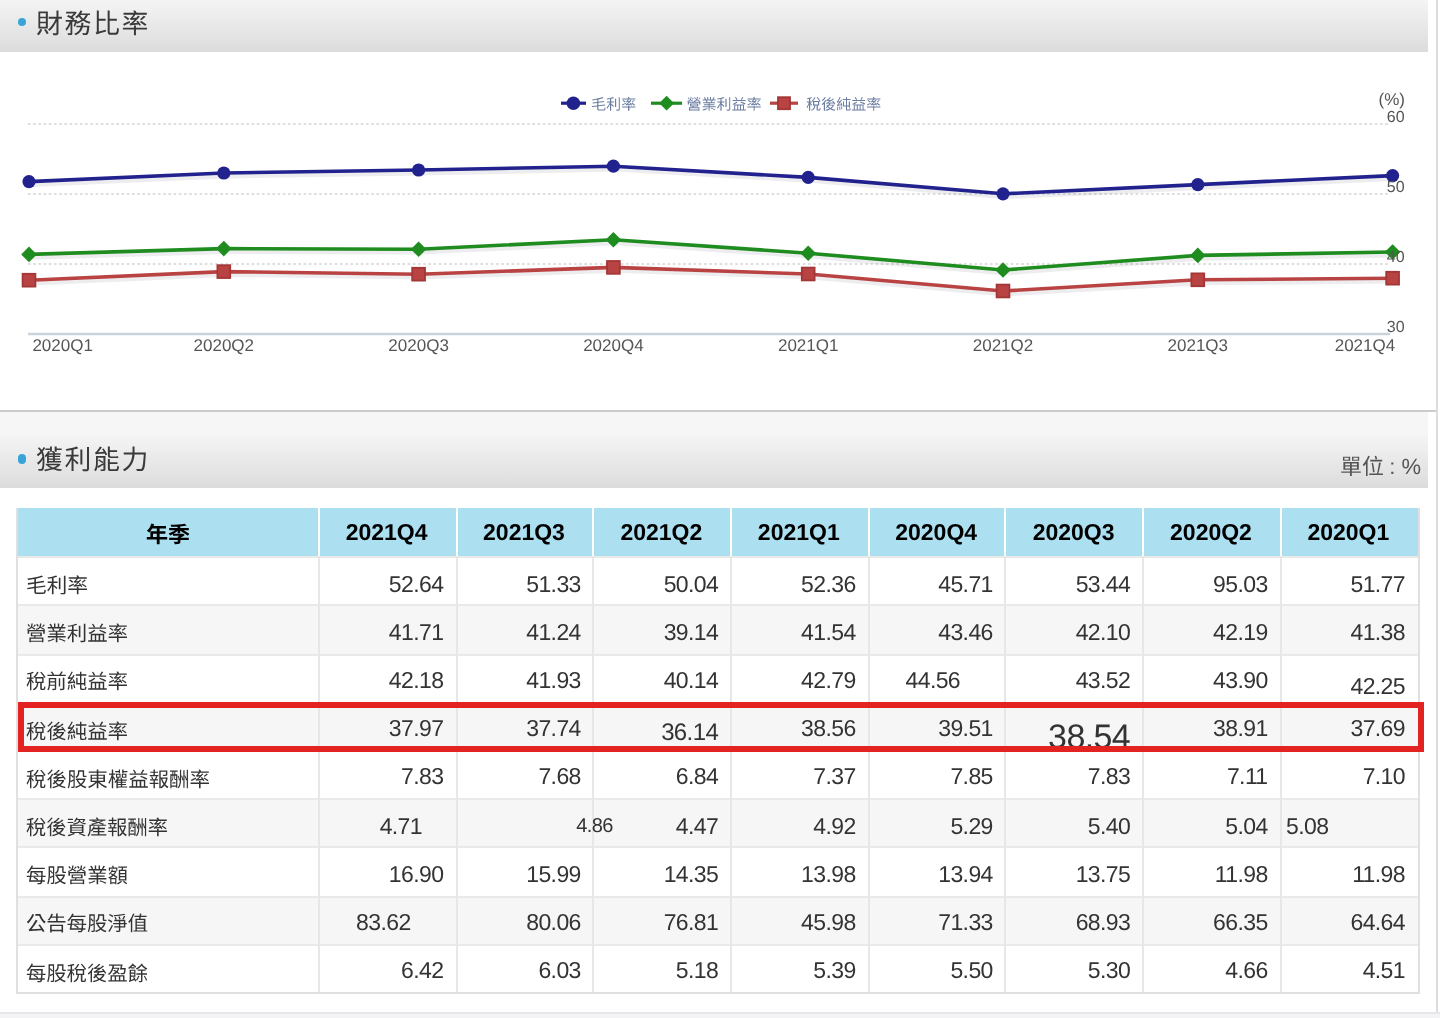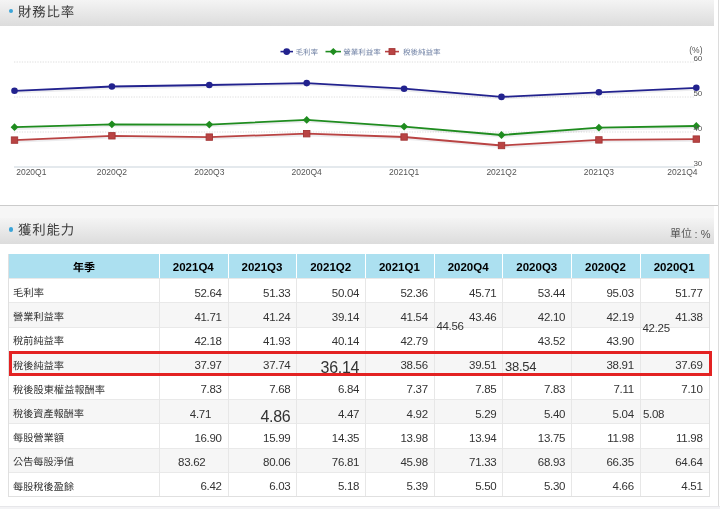--- a/index.html
+++ b/index.html
@@ -151,42 +151,42 @@
     <div style="position:absolute;left:502.4px;top:326.6px;width:1px;height:24.2px;background:#e7e7e7"></div>
     <div style="position:absolute;left:571.1px;top:326.6px;width:1px;height:24.2px;background:#e7e7e7"></div>
     <div style="position:absolute;left:639.8px;top:326.6px;width:1px;height:24.2px;background:#e7e7e7"></div>
     <svg style="position:absolute;left:12.5px;top:334.4px;overflow:visible" width="51" height="13" viewBox="0 -10.20 51.00 12.75">
       <path d="M5.4 -5.1H8.1V-3.5H5.4ZM7.1 -8.2C7.9 -7.3 8.8 -6.1 9.2 -5.3L9.8 -5.8C9.4 -6.5 8.4 -7.7 7.6 -8.5ZM5.6 -8.4C5.2 -7.5 4.5 -6.5 3.7 -5.9C3.9 -5.8 4.2 -5.5 4.3 -5.3L4.7 -5.7V-2.8H5.5C5.3 -1.4 4.9 -0.3 3.4 0.3C3.6 0.4 3.8 0.7 3.9 0.8C5.6 0.1 6.0 -1.1 6.2 -2.8H7.1V-0.3C7.1 0.5 7.3 0.7 8.0 0.7C8.2 0.7 8.7 0.7 8.9 0.7C9.5 0.7 9.7 0.4 9.7 -0.9C9.5 -0.9 9.2 -1.1 9.1 -1.2C9.0 -0.1 9.0 0.0 8.8 0.0C8.7 0.0 8.2 0.0 8.1 0.0C7.9 0.0 7.9 -0.0 7.9 -0.3V-2.8H8.8V-5.8H4.7C5.4 -6.5 5.9 -7.3 6.3 -8.2ZM3.4 -8.5C2.7 -8.2 1.6 -7.9 0.5 -7.7C0.6 -7.5 0.7 -7.2 0.8 -7.1C1.1 -7.1 1.6 -7.2 2.0 -7.3V-5.6H0.4V-4.9H1.8C1.4 -3.8 0.8 -2.4 0.3 -1.7C0.4 -1.5 0.6 -1.2 0.7 -1.0C1.1 -1.6 1.6 -2.7 2.0 -3.7V0.8H2.7V-3.9C3.0 -3.4 3.3 -2.8 3.5 -2.5L3.9 -3.2C3.8 -3.4 2.9 -4.4 2.7 -4.7V-4.9H3.8V-5.6H2.7V-7.5C3.1 -7.6 3.6 -7.7 3.9 -7.9Z M16.4 -5.2V-1.1H17.1V-5.2ZM18.4 -5.5V-0.1C18.4 0.0 18.4 0.1 18.2 0.1C18.0 0.1 17.5 0.1 16.9 0.0C17.0 0.2 17.1 0.6 17.1 0.8C17.9 0.8 18.5 0.8 18.8 0.6C19.1 0.5 19.2 0.3 19.2 -0.1V-5.5ZM17.6 -8.6C17.4 -8.1 17.0 -7.4 16.6 -7.0H13.6L14.1 -7.1C13.9 -7.5 13.4 -8.1 13.0 -8.6L12.3 -8.3C12.7 -7.9 13.1 -7.4 13.3 -7.0H10.7V-6.3H19.9V-7.0H17.5C17.8 -7.4 18.1 -7.9 18.4 -8.4ZM14.4 -3.1V-2.0H12.1C12.1 -2.3 12.1 -2.6 12.1 -2.9V-3.1ZM14.4 -3.7H12.1V-4.7H14.4ZM11.4 -5.3V-2.9C11.4 -1.9 11.4 -0.6 10.7 0.4C10.8 0.5 11.1 0.7 11.3 0.8C11.7 0.2 11.9 -0.6 12.0 -1.4H14.4V-0.1C14.4 0.1 14.3 0.1 14.2 0.1C14.1 0.1 13.6 0.1 13.1 0.1C13.2 0.3 13.3 0.6 13.3 0.8C14.0 0.8 14.5 0.8 14.7 0.6C15.0 0.5 15.1 0.3 15.1 -0.1V-5.3Z M22.4 -1.9C22.5 -1.2 22.6 -0.3 22.7 0.4L23.3 0.2C23.3 -0.4 23.2 -1.3 23.0 -2.0ZM21.3 -2.0C21.2 -1.2 21.0 -0.3 20.8 0.4C20.9 0.4 21.3 0.5 21.4 0.6C21.6 -0.0 21.8 -1.0 21.9 -1.9ZM23.5 -2.1C23.7 -1.5 24.0 -0.7 24.1 -0.2L24.7 -0.4C24.6 -0.9 24.3 -1.7 24.1 -2.3ZM29.0 -5.5V-2.8H27.7V-6.5H30.2V-7.2H27.7V-8.5H27.0V-7.2H24.9V-6.5H27.0V-2.8H25.8V-5.5H25.1V-2.1H27.0V-0.7C27.0 0.2 27.1 0.3 27.3 0.5C27.6 0.6 27.8 0.7 28.1 0.7C28.3 0.7 28.8 0.7 28.9 0.7C29.2 0.7 29.5 0.6 29.7 0.6C29.9 0.5 30.0 0.4 30.1 0.2C30.2 0.0 30.2 -0.5 30.2 -0.8C30.0 -0.9 29.7 -1.0 29.6 -1.2C29.6 -0.7 29.5 -0.4 29.5 -0.3C29.5 -0.1 29.4 -0.1 29.3 -0.0C29.2 -0.0 29.0 0.0 28.9 0.0C28.7 0.0 28.4 0.0 28.2 0.0C28.1 0.0 28.0 -0.0 27.9 -0.1C27.8 -0.1 27.7 -0.3 27.7 -0.6V-2.1H29.0V-1.5H29.7V-5.5ZM21.1 -2.4C21.3 -2.5 21.6 -2.6 23.9 -3.0C24.0 -2.8 24.0 -2.6 24.0 -2.4L24.7 -2.7C24.6 -3.2 24.2 -4.1 23.9 -4.7L23.3 -4.5C23.5 -4.3 23.6 -3.9 23.7 -3.6L22.0 -3.4C22.9 -4.3 23.7 -5.4 24.3 -6.6L23.7 -7.0C23.5 -6.5 23.2 -6.1 22.9 -5.7L21.8 -5.6C22.4 -6.4 23.0 -7.3 23.4 -8.3L22.8 -8.6C22.3 -7.5 21.6 -6.3 21.3 -6.0C21.1 -5.7 20.9 -5.5 20.8 -5.4C20.8 -5.3 21.0 -4.9 21.0 -4.8C21.2 -4.8 21.4 -4.9 22.5 -5.0C22.1 -4.4 21.8 -4.0 21.6 -3.8C21.3 -3.5 21.0 -3.2 20.8 -3.2C20.9 -3.0 21.0 -2.6 21.1 -2.4Z M36.6 -4.9C37.7 -4.5 39.0 -3.9 39.7 -3.4L40.1 -4.1C39.4 -4.5 38.0 -5.0 37.0 -5.4ZM34.1 -5.4C33.5 -4.9 32.2 -4.2 31.3 -3.9C31.5 -3.7 31.7 -3.4 31.8 -3.3C32.7 -3.7 34.0 -4.5 34.7 -5.0ZM32.4 -3.4V-0.2H31.1V0.5H40.4V-0.2H39.1V-3.4ZM33.1 -0.2V-2.7H34.4V-0.2ZM35.1 -0.2V-2.7H36.3V-0.2ZM37.1 -0.2V-2.7H38.4V-0.2ZM37.9 -8.6C37.6 -8.0 37.2 -7.3 36.8 -6.8L37.4 -6.6H34.1L34.6 -6.9C34.4 -7.3 34.0 -8.0 33.5 -8.5L32.9 -8.3C33.3 -7.8 33.7 -7.0 33.9 -6.6H31.3V-5.9H40.1V-6.6H37.5C37.8 -7.0 38.3 -7.7 38.6 -8.3Z M49.3 -6.6C48.9 -6.2 48.3 -5.6 47.8 -5.3L48.4 -4.9C48.8 -5.2 49.4 -5.7 49.9 -6.2ZM41.4 -3.4 41.8 -2.8C42.4 -3.2 43.3 -3.6 44.1 -4.0L43.9 -4.6C43.0 -4.2 42.0 -3.7 41.4 -3.4ZM41.7 -6.1C42.2 -5.8 42.9 -5.3 43.2 -4.9L43.8 -5.4C43.4 -5.7 42.7 -6.2 42.2 -6.5ZM47.7 -4.2C48.4 -3.7 49.3 -3.1 49.7 -2.7L50.3 -3.2C49.8 -3.6 48.9 -4.2 48.2 -4.6ZM41.3 -2.1V-1.3H45.5V0.8H46.3V-1.3H50.5V-2.1H46.3V-2.9H45.5V-2.1ZM45.2 -8.4C45.4 -8.2 45.6 -7.9 45.7 -7.6H41.5V-6.9H45.3C45.0 -6.5 44.6 -6.0 44.5 -5.9C44.3 -5.7 44.2 -5.6 44.0 -5.6C44.1 -5.4 44.2 -5.1 44.2 -4.9C44.4 -5.0 44.6 -5.0 45.8 -5.1C45.3 -4.6 44.9 -4.2 44.7 -4.1C44.3 -3.8 44.1 -3.6 43.8 -3.6C43.9 -3.4 44.0 -3.0 44.0 -2.9C44.3 -3.0 44.6 -3.0 47.3 -3.3C47.4 -3.1 47.5 -2.9 47.6 -2.8L48.2 -3.0C48.0 -3.5 47.5 -4.2 47.0 -4.8L46.4 -4.5C46.6 -4.3 46.8 -4.1 46.9 -3.9L45.1 -3.7C46.0 -4.4 46.9 -5.3 47.7 -6.3L47.1 -6.6C46.9 -6.3 46.6 -6.1 46.4 -5.8L45.1 -5.7C45.4 -6.1 45.8 -6.5 46.1 -6.9H50.4V-7.6H46.6C46.5 -7.9 46.2 -8.3 46.0 -8.6Z" fill="#333"></path>
     </svg>
     <div style="position:absolute;left:161.7px;top:334.9px;width:60px;text-align:right;font-size:11.5px;letter-spacing:-0.3px;color:#333">42.18</div>
     <div style="position:absolute;left:230.4px;top:334.9px;width:60px;text-align:right;font-size:11.5px;letter-spacing:-0.3px;color:#333">41.93</div>
     <div style="position:absolute;left:299.1px;top:334.9px;width:60px;text-align:right;font-size:11.5px;letter-spacing:-0.3px;color:#333">40.14</div>
     <div style="position:absolute;left:367.8px;top:334.9px;width:60px;text-align:right;font-size:11.5px;letter-spacing:-0.3px;color:#333">42.79</div>
-    <div style="position:absolute;left:436.4px;top:320px;width:60px;text-align:left;font-size:11.5px;letter-spacing:-0.3px;color:#333">44.56</div>
+    <div style="position:absolute;left:436.4px;top:335px;width:60px;text-align:center;font-size:11.5px;letter-spacing:-0.3px;color:#333">44.56</div>
     <div style="position:absolute;left:505.1px;top:334.9px;width:60px;text-align:right;font-size:11.5px;letter-spacing:-0.3px;color:#333">43.52</div>
     <div style="position:absolute;left:573.8px;top:334.9px;width:60px;text-align:right;font-size:11.5px;letter-spacing:-0.3px;color:#333">43.90</div>
-    <div style="position:absolute;left:642.5px;top:322px;width:60px;text-align:left;font-size:11.5px;letter-spacing:-0.3px;color:#333">42.25</div>
+    <div style="position:absolute;left:642.5px;top:338px;width:60px;text-align:right;font-size:11.5px;letter-spacing:-0.3px;color:#333">42.25</div>
     <div style="position:absolute;left:8.5px;top:350.8px;width:700px;height:24.2px;background:#f6f6f6;border-top:1px solid #e9e9e9;box-sizing:border-box"></div>
     <div style="position:absolute;left:159.0px;top:350.8px;width:1px;height:24.2px;background:#e7e7e7"></div>
     <div style="position:absolute;left:227.7px;top:350.8px;width:1px;height:24.2px;background:#e7e7e7"></div>
     <div style="position:absolute;left:296.4px;top:350.8px;width:1px;height:24.2px;background:#e7e7e7"></div>
     <div style="position:absolute;left:365.1px;top:350.8px;width:1px;height:24.2px;background:#e7e7e7"></div>
     <div style="position:absolute;left:433.8px;top:350.8px;width:1px;height:24.2px;background:#e7e7e7"></div>
     <div style="position:absolute;left:502.4px;top:350.8px;width:1px;height:24.2px;background:#e7e7e7"></div>
     <div style="position:absolute;left:571.1px;top:350.8px;width:1px;height:24.2px;background:#e7e7e7"></div>
     <div style="position:absolute;left:639.8px;top:350.8px;width:1px;height:24.2px;background:#e7e7e7"></div>
     <svg style="position:absolute;left:12.5px;top:358.6px;overflow:visible" width="51" height="13" viewBox="0 -10.20 51.00 12.75">
       <path d="M5.4 -5.1H8.1V-3.5H5.4ZM7.1 -8.2C7.9 -7.3 8.8 -6.1 9.2 -5.3L9.8 -5.8C9.4 -6.5 8.4 -7.7 7.6 -8.5ZM5.6 -8.4C5.2 -7.5 4.5 -6.5 3.7 -5.9C3.9 -5.8 4.2 -5.5 4.3 -5.3L4.7 -5.7V-2.8H5.5C5.3 -1.4 4.9 -0.3 3.4 0.3C3.6 0.4 3.8 0.7 3.9 0.8C5.6 0.1 6.0 -1.1 6.2 -2.8H7.1V-0.3C7.1 0.5 7.3 0.7 8.0 0.7C8.2 0.7 8.7 0.7 8.9 0.7C9.5 0.7 9.7 0.4 9.7 -0.9C9.5 -0.9 9.2 -1.1 9.1 -1.2C9.0 -0.1 9.0 0.0 8.8 0.0C8.7 0.0 8.2 0.0 8.1 0.0C7.9 0.0 7.9 -0.0 7.9 -0.3V-2.8H8.8V-5.8H4.7C5.4 -6.5 5.9 -7.3 6.3 -8.2ZM3.4 -8.5C2.7 -8.2 1.6 -7.9 0.5 -7.7C0.6 -7.5 0.7 -7.2 0.8 -7.1C1.1 -7.1 1.6 -7.2 2.0 -7.3V-5.6H0.4V-4.9H1.8C1.4 -3.8 0.8 -2.4 0.3 -1.7C0.4 -1.5 0.6 -1.2 0.7 -1.0C1.1 -1.6 1.6 -2.7 2.0 -3.7V0.8H2.7V-3.9C3.0 -3.4 3.3 -2.8 3.5 -2.5L3.9 -3.2C3.8 -3.4 2.9 -4.4 2.7 -4.7V-4.9H3.8V-5.6H2.7V-7.5C3.1 -7.6 3.6 -7.7 3.9 -7.9Z M12.7 -8.6C12.3 -7.8 11.4 -7.0 10.7 -6.4C10.8 -6.3 11.0 -6.0 11.1 -5.9C11.9 -6.5 12.8 -7.4 13.4 -8.3ZM13.7 -3.9C13.9 -3.9 14.2 -4.0 15.6 -4.1C15.4 -3.6 15.0 -3.2 14.7 -2.8C14.6 -3.0 14.5 -3.1 14.4 -3.3L13.7 -3.1C13.9 -2.8 14.0 -2.6 14.2 -2.3C13.9 -2.1 13.6 -1.9 13.3 -1.7C13.5 -1.5 13.8 -1.2 13.9 -1.1C14.1 -1.3 14.4 -1.5 14.7 -1.8C15.0 -1.4 15.4 -1.0 15.8 -0.7C15.0 -0.3 14.0 0.0 13.1 0.2C13.2 0.3 13.4 0.7 13.5 0.8C14.5 0.6 15.6 0.2 16.5 -0.3C17.3 0.2 18.3 0.6 19.4 0.8C19.5 0.6 19.7 0.3 19.8 0.2C18.9 -0.0 18.0 -0.3 17.2 -0.7C18.0 -1.3 18.7 -2.1 19.1 -3.1L18.6 -3.4L18.5 -3.3H16.0C16.2 -3.6 16.3 -3.9 16.5 -4.1L18.7 -4.3C19.0 -4.0 19.2 -3.7 19.3 -3.4L19.9 -3.8C19.6 -4.4 18.8 -5.3 18.2 -6.0L17.6 -5.7C17.9 -5.5 18.1 -5.2 18.3 -4.9L15.1 -4.7C16.4 -5.3 17.6 -6.2 18.8 -7.2L18.1 -7.6C17.7 -7.2 17.2 -6.8 16.8 -6.5L15.0 -6.4C15.6 -6.9 16.3 -7.5 16.9 -8.1L16.2 -8.5C15.5 -7.7 14.6 -7.0 14.4 -6.8C14.1 -6.6 13.9 -6.4 13.7 -6.4C13.8 -6.2 13.9 -5.9 13.9 -5.7C14.1 -5.8 14.4 -5.8 15.9 -5.9C15.3 -5.5 14.8 -5.2 14.6 -5.1C14.1 -4.8 13.8 -4.6 13.5 -4.6C13.6 -4.4 13.7 -4.0 13.7 -3.9ZM15.1 -2.2 15.5 -2.7H18.1C17.7 -2.1 17.1 -1.6 16.5 -1.1C16.0 -1.4 15.5 -1.8 15.1 -2.2ZM12.9 -6.5C12.4 -5.4 11.5 -4.3 10.6 -3.6C10.7 -3.5 10.9 -3.1 11.0 -3.0C11.3 -3.2 11.7 -3.6 12.0 -3.9V0.8H12.7V-4.8C13.1 -5.3 13.4 -5.8 13.6 -6.3Z M22.4 -1.9C22.5 -1.2 22.6 -0.3 22.7 0.4L23.3 0.2C23.3 -0.4 23.2 -1.3 23.0 -2.0ZM21.3 -2.0C21.2 -1.2 21.0 -0.3 20.8 0.4C20.9 0.4 21.3 0.5 21.4 0.6C21.6 -0.0 21.8 -1.0 21.9 -1.9ZM23.5 -2.1C23.7 -1.5 24.0 -0.7 24.1 -0.2L24.7 -0.4C24.6 -0.9 24.3 -1.7 24.1 -2.3ZM29.0 -5.5V-2.8H27.7V-6.5H30.2V-7.2H27.7V-8.5H27.0V-7.2H24.9V-6.5H27.0V-2.8H25.8V-5.5H25.1V-2.1H27.0V-0.7C27.0 0.2 27.1 0.3 27.3 0.5C27.6 0.6 27.8 0.7 28.1 0.7C28.3 0.7 28.8 0.7 28.9 0.7C29.2 0.7 29.5 0.6 29.7 0.6C29.9 0.5 30.0 0.4 30.1 0.2C30.2 0.0 30.2 -0.5 30.2 -0.8C30.0 -0.9 29.7 -1.0 29.6 -1.2C29.6 -0.7 29.5 -0.4 29.5 -0.3C29.5 -0.1 29.4 -0.1 29.3 -0.0C29.2 -0.0 29.0 0.0 28.9 0.0C28.7 0.0 28.4 0.0 28.2 0.0C28.1 0.0 28.0 -0.0 27.9 -0.1C27.8 -0.1 27.7 -0.3 27.7 -0.6V-2.1H29.0V-1.5H29.7V-5.5ZM21.1 -2.4C21.3 -2.5 21.6 -2.6 23.9 -3.0C24.0 -2.8 24.0 -2.6 24.0 -2.4L24.7 -2.7C24.6 -3.2 24.2 -4.1 23.9 -4.7L23.3 -4.5C23.5 -4.3 23.6 -3.9 23.7 -3.6L22.0 -3.4C22.9 -4.3 23.7 -5.4 24.3 -6.6L23.7 -7.0C23.5 -6.5 23.2 -6.1 22.9 -5.7L21.8 -5.6C22.4 -6.4 23.0 -7.3 23.4 -8.3L22.8 -8.6C22.3 -7.5 21.6 -6.3 21.3 -6.0C21.1 -5.7 20.9 -5.5 20.8 -5.4C20.8 -5.3 21.0 -4.9 21.0 -4.8C21.2 -4.8 21.4 -4.9 22.5 -5.0C22.1 -4.4 21.8 -4.0 21.6 -3.8C21.3 -3.5 21.0 -3.2 20.8 -3.2C20.9 -3.0 21.0 -2.6 21.1 -2.4Z M36.6 -4.9C37.7 -4.5 39.0 -3.9 39.7 -3.4L40.1 -4.1C39.4 -4.5 38.0 -5.0 37.0 -5.4ZM34.1 -5.4C33.5 -4.9 32.2 -4.2 31.3 -3.9C31.5 -3.7 31.7 -3.4 31.8 -3.3C32.7 -3.7 34.0 -4.5 34.7 -5.0ZM32.4 -3.4V-0.2H31.1V0.5H40.4V-0.2H39.1V-3.4ZM33.1 -0.2V-2.7H34.4V-0.2ZM35.1 -0.2V-2.7H36.3V-0.2ZM37.1 -0.2V-2.7H38.4V-0.2ZM37.9 -8.6C37.6 -8.0 37.2 -7.3 36.8 -6.8L37.4 -6.6H34.1L34.6 -6.9C34.4 -7.3 34.0 -8.0 33.5 -8.5L32.9 -8.3C33.3 -7.8 33.7 -7.0 33.9 -6.6H31.3V-5.9H40.1V-6.6H37.5C37.8 -7.0 38.3 -7.7 38.6 -8.3Z M49.3 -6.6C48.9 -6.2 48.3 -5.6 47.8 -5.3L48.4 -4.9C48.8 -5.2 49.4 -5.7 49.9 -6.2ZM41.4 -3.4 41.8 -2.8C42.4 -3.2 43.3 -3.6 44.1 -4.0L43.9 -4.6C43.0 -4.2 42.0 -3.7 41.4 -3.4ZM41.7 -6.1C42.2 -5.8 42.9 -5.3 43.2 -4.9L43.8 -5.4C43.4 -5.7 42.7 -6.2 42.2 -6.5ZM47.7 -4.2C48.4 -3.7 49.3 -3.1 49.7 -2.7L50.3 -3.2C49.8 -3.6 48.9 -4.2 48.2 -4.6ZM41.3 -2.1V-1.3H45.5V0.8H46.3V-1.3H50.5V-2.1H46.3V-2.9H45.5V-2.1ZM45.2 -8.4C45.4 -8.2 45.6 -7.9 45.7 -7.6H41.5V-6.9H45.3C45.0 -6.5 44.6 -6.0 44.5 -5.9C44.3 -5.7 44.2 -5.6 44.0 -5.6C44.1 -5.4 44.2 -5.1 44.2 -4.9C44.4 -5.0 44.6 -5.0 45.8 -5.1C45.3 -4.6 44.9 -4.2 44.7 -4.1C44.3 -3.8 44.1 -3.6 43.8 -3.6C43.9 -3.4 44.0 -3.0 44.0 -2.9C44.3 -3.0 44.6 -3.0 47.3 -3.3C47.4 -3.1 47.5 -2.9 47.6 -2.8L48.2 -3.0C48.0 -3.5 47.5 -4.2 47.0 -4.8L46.4 -4.5C46.6 -4.3 46.8 -4.1 46.9 -3.9L45.1 -3.7C46.0 -4.4 46.9 -5.3 47.7 -6.3L47.1 -6.6C46.9 -6.3 46.6 -6.1 46.4 -5.8L45.1 -5.7C45.4 -6.1 45.8 -6.5 46.1 -6.9H50.4V-7.6H46.6C46.5 -7.9 46.2 -8.3 46.0 -8.6Z" fill="#333"></path>
     </svg>
     <div style="position:absolute;left:161.7px;top:359.1px;width:60px;text-align:right;font-size:11.5px;letter-spacing:-0.3px;color:#333">37.97</div>
     <div style="position:absolute;left:230.4px;top:359.1px;width:60px;text-align:right;font-size:11.5px;letter-spacing:-0.3px;color:#333">37.74</div>
-    <div style="position:absolute;left:299.1px;top:359.1px;width:60px;text-align:right;font-size:16px;letter-spacing:-0.3px;color:#333">36.14</div>
+    <div style="position:absolute;left:299.1px;top:359.1px;width:60px;text-align:right;font-size:12px;letter-spacing:-0.3px;color:#333">36.14</div>
     <div style="position:absolute;left:367.8px;top:359.1px;width:60px;text-align:right;font-size:11.5px;letter-spacing:-0.3px;color:#333">38.56</div>
     <div style="position:absolute;left:436.4px;top:359.1px;width:60px;text-align:right;font-size:11.5px;letter-spacing:-0.3px;color:#333">39.51</div>
-    <div style="position:absolute;left:505.1px;top:359.1px;width:60px;font-size:13px;letter-spacing:-0.3px;color:#333">38.54</div>
+    <div style="position:absolute;left:505.1px;top:359.1px;width:60px;text-align:right;font-size:17px;letter-spacing:-0.3px;color:#333">38.54</div>
     <div style="position:absolute;left:573.8px;top:359.1px;width:60px;text-align:right;font-size:11.5px;letter-spacing:-0.3px;color:#333">38.91</div>
     <div style="position:absolute;left:642.5px;top:359.1px;width:60px;text-align:right;font-size:11.5px;letter-spacing:-0.3px;color:#333">37.69</div>
     <div style="position:absolute;left:8.5px;top:375.0px;width:700px;height:24.2px;background:#ffffff;border-top:1px solid #e9e9e9;box-sizing:border-box"></div>
     <div style="position:absolute;left:159.0px;top:375.0px;width:1px;height:24.2px;background:#e7e7e7"></div>
     <div style="position:absolute;left:227.7px;top:375.0px;width:1px;height:24.2px;background:#e7e7e7"></div>
     <div style="position:absolute;left:296.4px;top:375.0px;width:1px;height:24.2px;background:#e7e7e7"></div>
     <div style="position:absolute;left:365.1px;top:375.0px;width:1px;height:24.2px;background:#e7e7e7"></div>
     <div style="position:absolute;left:433.8px;top:375.0px;width:1px;height:24.2px;background:#e7e7e7"></div>
     <div style="position:absolute;left:502.4px;top:375.0px;width:1px;height:24.2px;background:#e7e7e7"></div>
     <div style="position:absolute;left:571.1px;top:375.0px;width:1px;height:24.2px;background:#e7e7e7"></div>
@@ -208,21 +208,21 @@
     <div style="position:absolute;left:296.4px;top:399.2px;width:1px;height:24.2px;background:#e7e7e7"></div>
     <div style="position:absolute;left:365.1px;top:399.2px;width:1px;height:24.2px;background:#e7e7e7"></div>
     <div style="position:absolute;left:433.8px;top:399.2px;width:1px;height:24.2px;background:#e7e7e7"></div>
     <div style="position:absolute;left:502.4px;top:399.2px;width:1px;height:24.2px;background:#e7e7e7"></div>
     <div style="position:absolute;left:571.1px;top:399.2px;width:1px;height:24.2px;background:#e7e7e7"></div>
     <div style="position:absolute;left:639.8px;top:399.2px;width:1px;height:24.2px;background:#e7e7e7"></div>
     <svg style="position:absolute;left:12.5px;top:407.0px;overflow:visible" width="71" height="13" viewBox="0 -10.20 71.40 12.75">
       <path d="M5.4 -5.1H8.1V-3.5H5.4ZM7.1 -8.2C7.9 -7.3 8.8 -6.1 9.2 -5.3L9.8 -5.8C9.4 -6.5 8.4 -7.7 7.6 -8.5ZM5.6 -8.4C5.2 -7.5 4.5 -6.5 3.7 -5.9C3.9 -5.8 4.2 -5.5 4.3 -5.3L4.7 -5.7V-2.8H5.5C5.3 -1.4 4.9 -0.3 3.4 0.3C3.6 0.4 3.8 0.7 3.9 0.8C5.6 0.1 6.0 -1.1 6.2 -2.8H7.1V-0.3C7.1 0.5 7.3 0.7 8.0 0.7C8.2 0.7 8.7 0.7 8.9 0.7C9.5 0.7 9.7 0.4 9.7 -0.9C9.5 -0.9 9.2 -1.1 9.1 -1.2C9.0 -0.1 9.0 0.0 8.8 0.0C8.7 0.0 8.2 0.0 8.1 0.0C7.9 0.0 7.9 -0.0 7.9 -0.3V-2.8H8.8V-5.8H4.7C5.4 -6.5 5.9 -7.3 6.3 -8.2ZM3.4 -8.5C2.7 -8.2 1.6 -7.9 0.5 -7.7C0.6 -7.5 0.7 -7.2 0.8 -7.1C1.1 -7.1 1.6 -7.2 2.0 -7.3V-5.6H0.4V-4.9H1.8C1.4 -3.8 0.8 -2.4 0.3 -1.7C0.4 -1.5 0.6 -1.2 0.7 -1.0C1.1 -1.6 1.6 -2.7 2.0 -3.7V0.8H2.7V-3.9C3.0 -3.4 3.3 -2.8 3.5 -2.5L3.9 -3.2C3.8 -3.4 2.9 -4.4 2.7 -4.7V-4.9H3.8V-5.6H2.7V-7.5C3.1 -7.6 3.6 -7.7 3.9 -7.9Z M12.7 -8.6C12.3 -7.8 11.4 -7.0 10.7 -6.4C10.8 -6.3 11.0 -6.0 11.1 -5.9C11.9 -6.5 12.8 -7.4 13.4 -8.3ZM13.7 -3.9C13.9 -3.9 14.2 -4.0 15.6 -4.1C15.4 -3.6 15.0 -3.2 14.7 -2.8C14.6 -3.0 14.5 -3.1 14.4 -3.3L13.7 -3.1C13.9 -2.8 14.0 -2.6 14.2 -2.3C13.9 -2.1 13.6 -1.9 13.3 -1.7C13.5 -1.5 13.8 -1.2 13.9 -1.1C14.1 -1.3 14.4 -1.5 14.7 -1.8C15.0 -1.4 15.4 -1.0 15.8 -0.7C15.0 -0.3 14.0 0.0 13.1 0.2C13.2 0.3 13.4 0.7 13.5 0.8C14.5 0.6 15.6 0.2 16.5 -0.3C17.3 0.2 18.3 0.6 19.4 0.8C19.5 0.6 19.7 0.3 19.8 0.2C18.9 -0.0 18.0 -0.3 17.2 -0.7C18.0 -1.3 18.7 -2.1 19.1 -3.1L18.6 -3.4L18.5 -3.3H16.0C16.2 -3.6 16.3 -3.9 16.5 -4.1L18.7 -4.3C19.0 -4.0 19.2 -3.7 19.3 -3.4L19.9 -3.8C19.6 -4.4 18.8 -5.3 18.2 -6.0L17.6 -5.7C17.9 -5.5 18.1 -5.2 18.3 -4.9L15.1 -4.7C16.4 -5.3 17.6 -6.2 18.8 -7.2L18.1 -7.6C17.7 -7.2 17.2 -6.8 16.8 -6.5L15.0 -6.4C15.6 -6.9 16.3 -7.5 16.9 -8.1L16.2 -8.5C15.5 -7.7 14.6 -7.0 14.4 -6.8C14.1 -6.6 13.9 -6.4 13.7 -6.4C13.8 -6.2 13.9 -5.9 13.9 -5.7C14.1 -5.8 14.4 -5.8 15.9 -5.9C15.3 -5.5 14.8 -5.2 14.6 -5.1C14.1 -4.8 13.8 -4.6 13.5 -4.6C13.6 -4.4 13.7 -4.0 13.7 -3.9ZM15.1 -2.2 15.5 -2.7H18.1C17.7 -2.1 17.1 -1.6 16.5 -1.1C16.0 -1.4 15.5 -1.8 15.1 -2.2ZM12.9 -6.5C12.4 -5.4 11.5 -4.3 10.6 -3.6C10.7 -3.5 10.9 -3.1 11.0 -3.0C11.3 -3.2 11.7 -3.6 12.0 -3.9V0.8H12.7V-4.8C13.1 -5.3 13.4 -5.8 13.6 -6.3Z M23.0 -3.2H28.1V-2.5H23.0ZM23.0 -2.1H28.1V-1.3H23.0ZM23.0 -4.4H28.1V-3.7H23.0ZM22.2 -4.9V-0.8H28.9V-4.9ZM26.5 -0.3C27.6 0.0 28.7 0.5 29.3 0.8L30.0 0.3C29.3 0.0 28.1 -0.4 27.0 -0.8ZM23.9 -0.8C23.2 -0.4 22.0 0.0 20.9 0.2C21.1 0.4 21.4 0.7 21.5 0.8C22.5 0.5 23.8 0.1 24.7 -0.4ZM21.1 -8.0V-7.4H23.6V-8.0ZM20.9 -6.4V-5.8H23.8V-6.4ZM25.3 -8.6C25.1 -7.9 24.6 -7.1 24.1 -6.7C24.3 -6.6 24.6 -6.4 24.7 -6.3C25.0 -6.5 25.2 -6.9 25.4 -7.3H26.5V-7.2C26.5 -6.7 26.3 -5.9 23.6 -5.6C23.7 -5.5 23.9 -5.2 24.0 -5.0C25.8 -5.3 26.6 -5.8 27.0 -6.3C27.6 -5.7 28.6 -5.2 29.8 -5.1C29.9 -5.3 30.0 -5.5 30.2 -5.7C28.9 -5.8 27.7 -6.2 27.2 -6.8C27.2 -6.9 27.2 -7.0 27.2 -7.2V-7.3H28.9C28.7 -7.0 28.5 -6.7 28.4 -6.5L29.0 -6.3C29.3 -6.6 29.6 -7.2 29.8 -7.7L29.3 -7.9L29.2 -7.9H25.7C25.8 -8.1 25.9 -8.3 26.0 -8.4Z M35.1 -8.4C35.3 -8.2 35.5 -7.9 35.7 -7.6H31.9V-7.0H33.6L33.1 -6.6C33.8 -6.5 34.6 -6.3 35.4 -6.0C34.5 -5.8 33.6 -5.6 32.8 -5.4C32.9 -5.3 33.0 -5.2 33.1 -5.0H31.9V-2.9C31.9 -1.9 31.8 -0.5 30.9 0.4C31.1 0.5 31.4 0.8 31.5 0.9C32.4 -0.1 32.6 -1.7 32.6 -2.9V-4.4H40.2V-5.0H38.8L39.2 -5.4C38.6 -5.6 37.9 -5.8 37.2 -6.1C37.8 -6.3 38.3 -6.5 38.8 -6.8L38.4 -7.0H39.9V-7.6H36.5C36.3 -7.9 36.0 -8.4 35.7 -8.7ZM38.5 -5.0H33.6C34.4 -5.2 35.4 -5.5 36.3 -5.8C37.1 -5.5 37.9 -5.3 38.5 -5.0ZM33.8 -7.0H38.0C37.6 -6.8 37.0 -6.5 36.4 -6.3C35.5 -6.6 34.6 -6.8 33.8 -7.0ZM34.0 -4.2C33.7 -3.4 33.2 -2.6 32.6 -2.1C32.8 -1.9 33.0 -1.6 33.0 -1.5C33.4 -1.8 33.7 -2.2 34.0 -2.7H36.1V-1.8H33.7V-1.2H36.1V-0.2H32.8V0.5H40.4V-0.2H36.9V-1.2H39.4V-1.8H36.9V-2.7H39.7V-3.4H36.9V-4.2H36.1V-3.4H34.3C34.5 -3.6 34.6 -3.8 34.6 -4.0Z M46.8 -4.0H46.9C47.2 -3.0 47.6 -2.0 48.2 -1.2C47.8 -0.6 47.3 -0.2 46.8 0.2ZM46.1 -8.1V0.8H46.8V0.5C46.9 0.6 47.1 0.7 47.2 0.8C47.7 0.5 48.2 -0.0 48.7 -0.6C49.1 -0.0 49.6 0.4 50.2 0.8C50.3 0.6 50.5 0.3 50.7 0.1C50.1 -0.2 49.6 -0.6 49.1 -1.2C49.7 -2.1 50.1 -3.3 50.3 -4.5L49.8 -4.7L49.7 -4.6H46.8V-7.4H49.4V-6.1C49.4 -6.0 49.3 -6.0 49.2 -6.0C49.0 -6.0 48.5 -6.0 47.8 -6.0C47.9 -5.8 48.0 -5.5 48.1 -5.3C48.9 -5.3 49.4 -5.3 49.7 -5.4C50.0 -5.5 50.1 -5.8 50.1 -6.1V-8.1ZM47.6 -4.0H49.5C49.3 -3.2 49.0 -2.5 48.6 -1.8C48.2 -2.4 47.8 -3.2 47.6 -4.0ZM43.2 -8.6V-7.5H41.6V-6.9H43.2V-5.8H41.3V-5.2H45.7V-5.8H43.9V-6.9H45.5V-7.5H43.9V-8.6ZM42.0 -5.0C42.2 -4.6 42.4 -4.1 42.5 -3.7H41.5V-3.1H43.2V-1.9H41.3V-1.3H43.2V0.8H43.9V-1.3H45.7V-1.9H43.9V-3.1H45.5V-3.7H44.5C44.7 -4.1 45.0 -4.6 45.2 -5.0L44.5 -5.2C44.4 -4.8 44.1 -4.2 43.8 -3.7H42.6L43.1 -3.9C43.0 -4.2 42.8 -4.7 42.5 -5.1Z M52.6 -2.2V-1.6H54.2V-2.2ZM57.0 -5.4C57.3 -4.7 57.5 -3.7 57.6 -3.1L58.1 -3.3V0.6H58.7V-5.3C59.0 -4.6 59.3 -3.7 59.4 -3.1L59.8 -3.3V0.8H60.4V-8.4H59.8V-3.8C59.6 -4.4 59.3 -5.1 59.0 -5.7L58.7 -5.5V-8.2H58.1V-3.4C58.0 -4.0 57.7 -4.9 57.5 -5.6ZM55.3 -5.3C55.6 -4.6 55.8 -3.7 55.9 -3.0L56.4 -3.2C56.3 -1.8 56.1 -0.6 55.3 0.4C55.4 0.5 55.7 0.7 55.8 0.8C56.9 -0.6 57.0 -2.3 57.0 -4.3V-8.4H56.4V-4.3L56.4 -3.3C56.3 -4.0 56.0 -4.8 55.8 -5.5ZM51.4 -8.1V-7.5H52.6V-6.2H51.6V0.8H52.2V0.1H54.5V0.6H55.1V-6.2H54.1V-7.5H55.3V-8.1ZM52.2 -0.6V-2.9C52.3 -2.9 52.4 -2.8 52.4 -2.7C53.0 -3.3 53.1 -4.1 53.1 -4.7V-5.5H53.6V-3.9C53.6 -3.4 53.7 -3.3 54.1 -3.3C54.2 -3.3 54.4 -3.3 54.5 -3.3V-0.6ZM53.1 -6.2V-7.5H53.6V-6.2ZM52.2 -3.1V-5.5H52.7V-4.7C52.7 -4.2 52.6 -3.6 52.2 -3.1ZM54.0 -5.5H54.5V-3.8H54.4C54.4 -3.8 54.2 -3.8 54.1 -3.8C54.0 -3.8 54.0 -3.8 54.0 -3.9Z M69.7 -6.6C69.3 -6.2 68.7 -5.6 68.2 -5.3L68.8 -4.9C69.2 -5.2 69.8 -5.7 70.3 -6.2ZM61.8 -3.4 62.2 -2.8C62.8 -3.2 63.7 -3.6 64.5 -4.0L64.3 -4.6C63.4 -4.2 62.4 -3.7 61.8 -3.4ZM62.1 -6.1C62.6 -5.8 63.3 -5.3 63.6 -4.9L64.2 -5.4C63.8 -5.7 63.1 -6.2 62.6 -6.5ZM68.1 -4.2C68.8 -3.7 69.7 -3.1 70.1 -2.7L70.7 -3.2C70.2 -3.6 69.3 -4.2 68.6 -4.6ZM61.7 -2.1V-1.3H65.9V0.8H66.7V-1.3H70.9V-2.1H66.7V-2.9H65.9V-2.1ZM65.6 -8.4C65.8 -8.2 66.0 -7.9 66.1 -7.6H61.9V-6.9H65.7C65.4 -6.5 65.0 -6.0 64.9 -5.9C64.7 -5.7 64.6 -5.6 64.4 -5.6C64.5 -5.4 64.6 -5.1 64.6 -4.9C64.8 -5.0 65.0 -5.0 66.2 -5.1C65.7 -4.6 65.3 -4.2 65.1 -4.1C64.7 -3.8 64.5 -3.6 64.2 -3.6C64.3 -3.4 64.4 -3.0 64.4 -2.9C64.7 -3.0 65.0 -3.0 67.7 -3.3C67.8 -3.1 67.9 -2.9 68.0 -2.8L68.6 -3.0C68.4 -3.5 67.9 -4.2 67.4 -4.8L66.8 -4.5C67.0 -4.3 67.2 -4.1 67.3 -3.9L65.5 -3.7C66.4 -4.4 67.3 -5.3 68.1 -6.3L67.5 -6.6C67.3 -6.3 67.0 -6.1 66.8 -5.8L65.5 -5.7C65.8 -6.1 66.2 -6.5 66.5 -6.9H70.8V-7.6H67.0C66.9 -7.9 66.6 -8.3 66.4 -8.6Z" fill="#333"></path>
     </svg>
     <div style="position:absolute;left:151px;top:407.5px;width:60px;text-align:right;font-size:11.5px;letter-spacing:-0.3px;color:#333">4.71</div>
-    <div style="position:absolute;left:230.4px;top:407.5px;width:60px;text-align:right;font-size:16px;letter-spacing:-0.3px;color:#333">4.86</div>
+    <div style="position:absolute;left:230.4px;top:407.5px;width:76px;text-align:right;font-size:10px;letter-spacing:-0.3px;color:#333">4.86</div>
     <div style="position:absolute;left:299.1px;top:407.5px;width:60px;text-align:right;font-size:11.5px;letter-spacing:-0.3px;color:#333">4.47</div>
     <div style="position:absolute;left:367.8px;top:407.5px;width:60px;text-align:right;font-size:11.5px;letter-spacing:-0.3px;color:#333">4.92</div>
     <div style="position:absolute;left:436.4px;top:407.5px;width:60px;text-align:right;font-size:11.5px;letter-spacing:-0.3px;color:#333">5.29</div>
     <div style="position:absolute;left:505.1px;top:407.5px;width:60px;text-align:right;font-size:11.5px;letter-spacing:-0.3px;color:#333">5.40</div>
     <div style="position:absolute;left:573.8px;top:407.5px;width:60px;text-align:right;font-size:11.5px;letter-spacing:-0.3px;color:#333">5.04</div>
     <div style="position:absolute;left:643px;top:407.5px;width:60px;text-align:left;font-size:11.5px;letter-spacing:-0.3px;color:#333">5.08</div>
     <div style="position:absolute;left:8.5px;top:423.4px;width:700px;height:24.2px;background:#ffffff;border-top:1px solid #e9e9e9;box-sizing:border-box"></div>
     <div style="position:absolute;left:159.0px;top:423.4px;width:1px;height:24.2px;background:#e7e7e7"></div>
     <div style="position:absolute;left:227.7px;top:423.4px;width:1px;height:24.2px;background:#e7e7e7"></div>
     <div style="position:absolute;left:296.4px;top:423.4px;width:1px;height:24.2px;background:#e7e7e7"></div>

